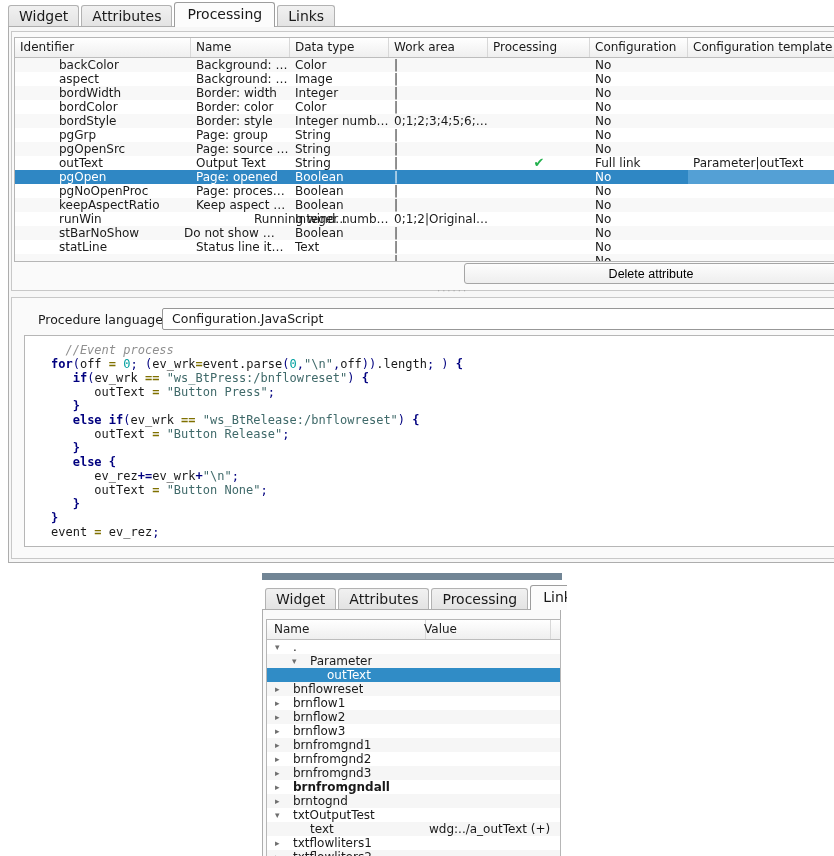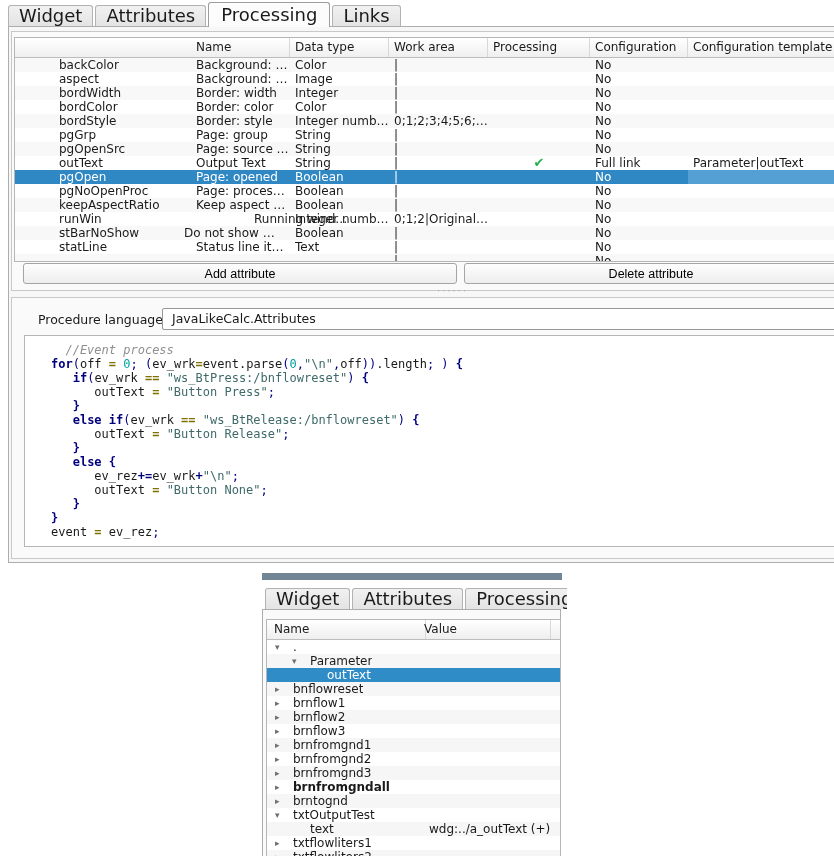--- a/index.html
+++ b/index.html
@@ -12,21 +12,21 @@
   .top-window{position:absolute;left:0;top:0;width:834px;height:562px;}
   .bottom-window{position:absolute;left:255px;top:569px;width:312px;height:287px;overflow:hidden;}
 
   
   .tabbar{position:absolute;display:flex;align-items:flex-end;z-index:3;}
   .tabbar-top{left:8px;top:2px;height:24px;}
   .tabbar-bot{left:10px;top:16px;height:24px;}
   .tab{
     height:20px;line-height:20px;padding:0 10px;margin-right:2px;
     border:1px solid #b2b2b2;border-bottom:none;border-radius:3px 3px 0 0;
-    background:linear-gradient(#f1f1f1,#e3e3e3);font-size:18px;white-space:nowrap;
+    background:linear-gradient(#f1f1f1,#e3e3e3);font-size:14px;white-space:nowrap;
   }
   .tab.active{
     height:24px;line-height:23px;background:#fcfcfc;border-color:#9d9d9d;
     margin-bottom:-1px;padding:0 12px;
   }
 
   
   .pane-top{position:absolute;left:8px;top:26px;width:834px;height:535px;
     border:1px solid #adadad;background:#f7f7f7;}
   .upper{position:absolute;left:2px;top:4px;width:832px;height:258px;
@@ -102,20 +102,21 @@
   <div class="tabbar tabbar-top" id="top-tabs">
       <div class="tab">Widget</div>
       <div class="tab">Attributes</div>
       <div class="tab active">Processing</div>
       <div class="tab">Links</div>
     </div>
   <div class="pane-top">
     <div class="upper">
       <div class="attr-table">
         <div class="thead" id="top-thead">
+            <div class="th" style="left: 0px; width: 176px;">Identifier</div>
             <div class="th" style="left: 176px; width: 99px;">Name</div>
             <div class="th" style="left: 275px; width: 99px;">Data type</div>
             <div class="th" style="left: 374px; width: 99px;">Work area</div>
             <div class="th" style="left: 473px; width: 102px;">Processing</div>
             <div class="th" style="left: 575px; width: 98px;">Configuration</div>
             <div class="th" style="left: 673px; width: 151px;">Configuration template</div>
           </div>
         <div class="tbody" id="top-tbody">
             <div class="trow alt">
               <div class="td idc" style="left: 0px; width: 176px;">backColor</div>
@@ -233,30 +234,29 @@
             <div class="trow alt">
               <div class="td idc" style="left: 0px; width: 176px;"></div>
               <div class="td" style="left: 176px; width: 99px;"></div>
               <div class="td" style="left: 275px; width: 99px;"></div>
               <div class="td" style="left: 374px; width: 99px;">|</div>
               <div class="td" style="left: 575px; width: 98px;">No</div>
               <div class="td tpl" style="left: 673px; width: 151px;"></div>
             </div>
           </div>
       </div>
-      <button class="btn" id="btn-add">Add attribute</button>
       <button class="btn" id="btn-del">Delete attribute</button>
     </div>
     <div class="splitter">
       <span>······</span>
     </div>
     <div class="lower">
       <span class="proclabel">Procedure language:</span>
       <div class="combo">
-        <span>JavaLikeCalc.Attributes</span>
+        <span>Configuration.JavaScript</span>
       </div>
       <div class="code" id="code"><div class="cl"><span class="tk-com">  //Event process</span></div><div class="cl"><span class="tk-kw">for</span><span class="tk-pun">(</span><span class="tk-pln">off </span><span class="tk-op">=</span><span class="tk-pln"> </span><span class="tk-num">0</span><span class="tk-pun">;</span><span class="tk-pln"> </span><span class="tk-pun">(</span><span class="tk-pln">ev_wrk</span><span class="tk-op">=</span><span class="tk-pln">event.parse</span><span class="tk-pun">(</span><span class="tk-num">0</span><span class="tk-pun">,</span><span class="tk-str">"\n"</span><span class="tk-pun">,</span><span class="tk-pln">off</span><span class="tk-pun">))</span><span class="tk-pln">.length</span><span class="tk-pun">;</span><span class="tk-pln"> </span><span class="tk-pun">)</span><span class="tk-pln"> </span><span class="tk-brc">{</span></div><div class="cl"><span class="tk-pln">   </span><span class="tk-kw">if</span><span class="tk-pun">(</span><span class="tk-pln">ev_wrk </span><span class="tk-op">==</span><span class="tk-pln"> </span><span class="tk-str">"ws_BtPress:/bnflowreset"</span><span class="tk-pun">)</span><span class="tk-pln"> </span><span class="tk-brc">{</span></div><div class="cl"><span class="tk-pln">      outText </span><span class="tk-op">=</span><span class="tk-pln"> </span><span class="tk-str">"Button Press"</span><span class="tk-pun">;</span></div><div class="cl"><span class="tk-pln">   </span><span class="tk-brc">}</span></div><div class="cl"><span class="tk-pln">   </span><span class="tk-kw">else</span><span class="tk-pln"> </span><span class="tk-kw">if</span><span class="tk-pun">(</span><span class="tk-pln">ev_wrk </span><span class="tk-op">==</span><span class="tk-pln"> </span><span class="tk-str">"ws_BtRelease:/bnflowreset"</span><span class="tk-pun">)</span><span class="tk-pln"> </span><span class="tk-brc">{</span></div><div class="cl"><span class="tk-pln">      outText </span><span class="tk-op">=</span><span class="tk-pln"> </span><span class="tk-str">"Button Release"</span><span class="tk-pun">;</span></div><div class="cl"><span class="tk-pln">   </span><span class="tk-brc">}</span></div><div class="cl"><span class="tk-pln">   </span><span class="tk-kw">else</span><span class="tk-pln"> </span><span class="tk-brc">{</span></div><div class="cl"><span class="tk-pln">      ev_rez</span><span class="tk-op2">+=</span><span class="tk-pln">ev_wrk</span><span class="tk-op2">+</span><span class="tk-str">"\n"</span><span class="tk-pun">;</span></div><div class="cl"><span class="tk-pln">      outText </span><span class="tk-op">=</span><span class="tk-pln"> </span><span class="tk-str">"Button None"</span><span class="tk-pun">;</span></div><div class="cl"><span class="tk-pln">   </span><span class="tk-brc">}</span></div><div class="cl"><span class="tk-brc">}</span></div><div class="cl"><span class="tk-pln">event </span><span class="tk-op">=</span><span class="tk-pln"> ev_rez</span><span class="tk-pun">;</span></div></div>
     </div>
   </div>
 </div>
 
 <div class="bottom-window">
   <div class="dockbar"></div>
   <div class="tabbar tabbar-bot" id="bot-tabs">
       <div class="tab">Widget</div>

